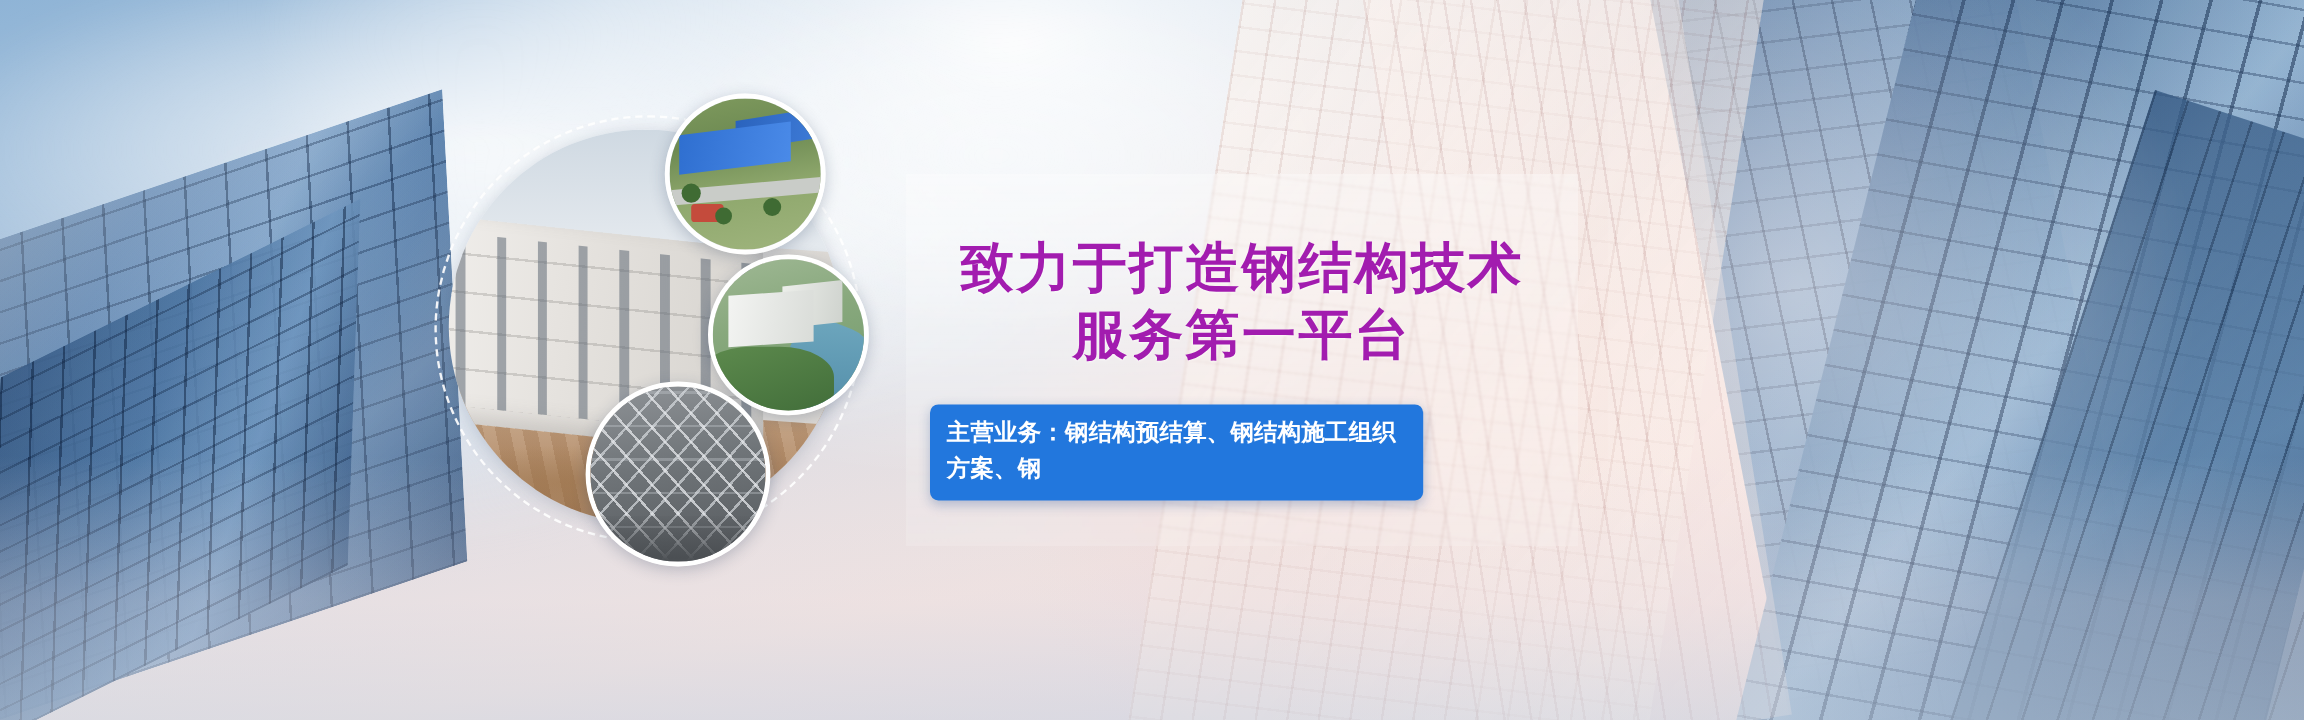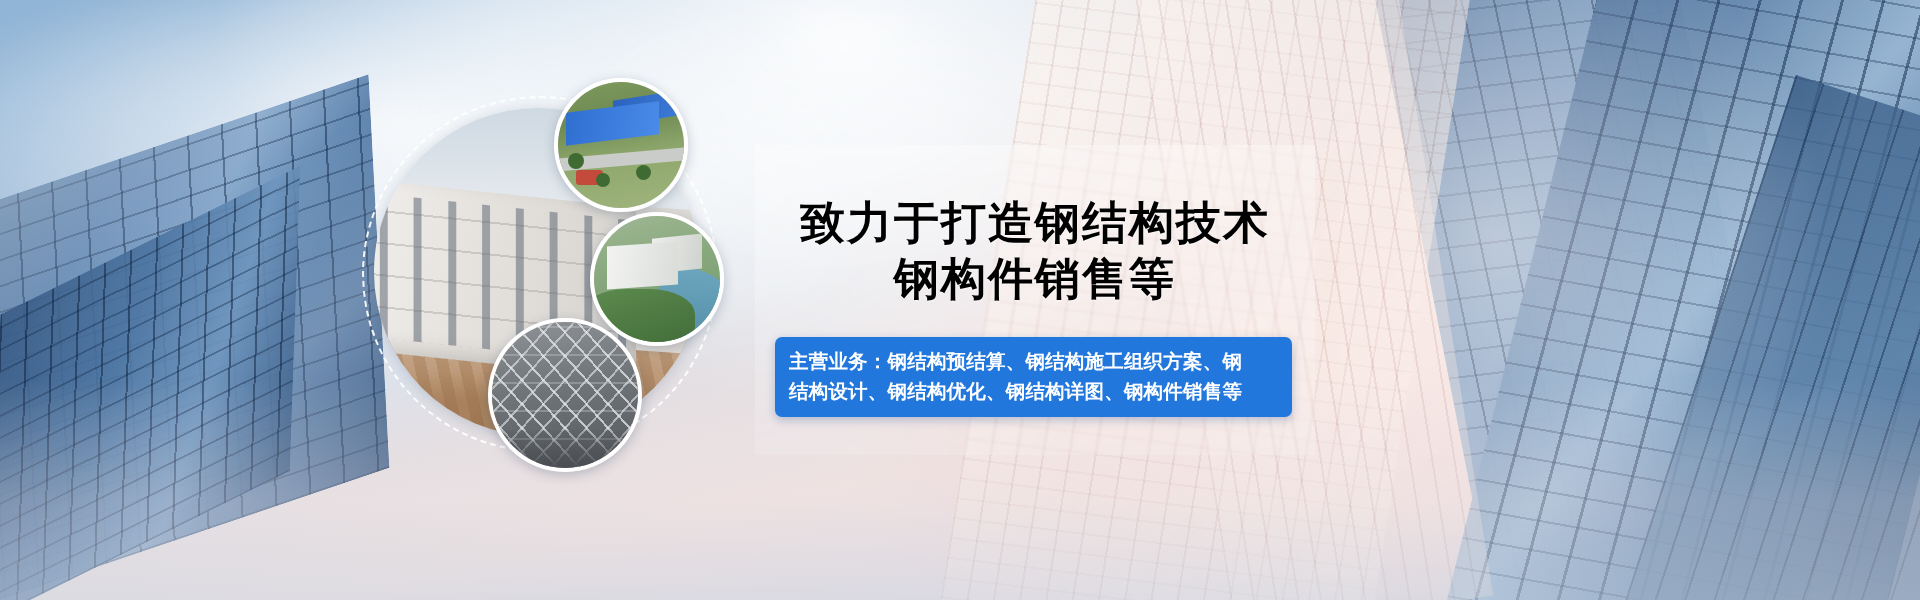--- a/index.html
+++ b/index.html
@@ -219,21 +219,21 @@
   
   .panel{
     position:absolute;left:755px;top:145px;width:560px;height:310px;
     background:linear-gradient(180deg, rgba(255,255,255,.34) 0%, rgba(255,255,255,.24) 55%, rgba(255,255,255,.16) 100%);
     backdrop-filter:blur(1px);
   }
 
   .headline{
     position:absolute;left:755px;top:165px;width:560px;
     text-align:center;
-    color:#000000;
+    color:#a21caf;
     font-family:"Liberation Serif","DejaVu Serif",serif;
     font-weight:bold;
     font-size:45px;
     line-height:56px;
     letter-spacing:2px;
     text-shadow:0 1px 2px rgba(255,255,255,.7);
   }
   .hl-line{display:block;white-space:nowrap;}
 
   .para{
@@ -241,21 +241,21 @@
     color:#27272b;
     font-size:19px;
     line-height:31px;
     font-weight:bold;
     letter-spacing:.3px;
     text-shadow:0 1px 1px rgba(255,255,255,.55);
   }
   .para span{display:block;}
 
   .badge{
-    position:absolute;left:775px;top:337px;width:517px;
+    position:absolute;left:775px;top:337px;width:411px;
     background:#2277dd;
     border-radius:7px;
     padding:9px 12px 11px 14px;
     box-sizing:border-box;
     color:#ffffff;
     font-size:19.5px;
     line-height:30px;
     font-weight:bold;
     letter-spacing:.2px;
     box-shadow:0 3px 10px rgba(20,70,140,.28);
@@ -325,24 +325,23 @@
   <div class="bubble bub3">
     <div class="b3-a"></div>
     <div class="b3-truss"></div>
     <div class="b3-floor"></div>
   </div>
 
   <div class="panel"></div>
 
   <h1 class="headline">
     <span class="hl-line">致力于打造钢结构技术</span>
-    <span class="hl-line">钢构件销售等</span>
+    <span class="hl-line">服务第一平台</span>
   </h1>
 
   <p class="para">
   </p>
 
   <div class="badge">
     <span>主营业务：钢结构预结算、钢结构施工组织方案、钢</span>
-    <span>结构设计、钢结构优化、钢结构详图、钢构件销售等</span>
   </div>
 
 </div>
 
 </body></html>

